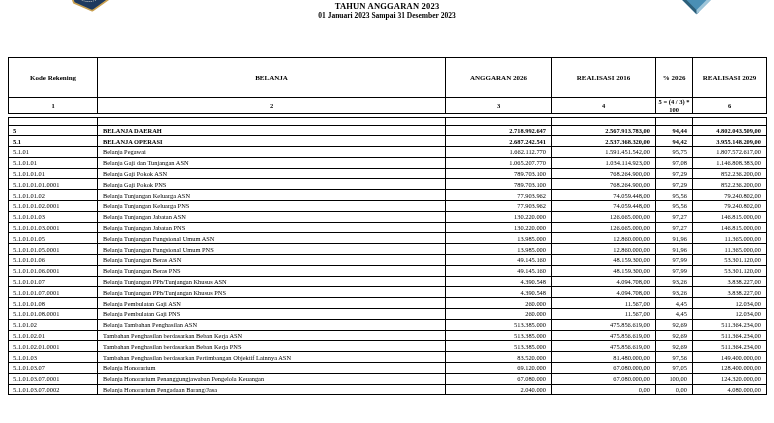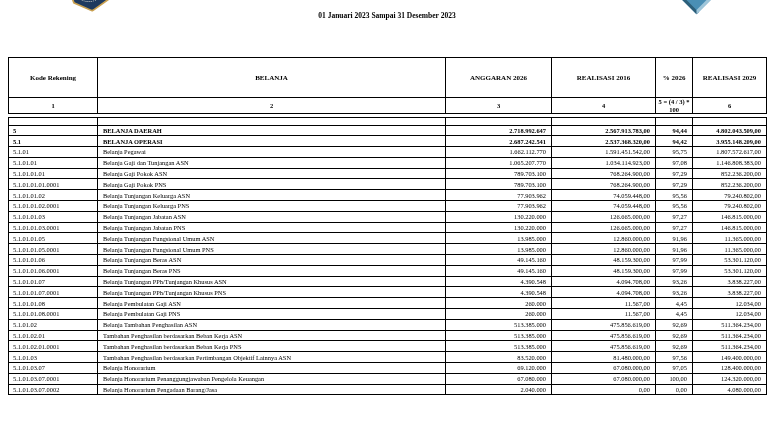--- a/index.html
+++ b/index.html
@@ -2,21 +2,21 @@
 <html><head>
 <meta charset="utf-8">
 <style>
   * { margin:0; padding:0; box-sizing:border-box; }
   html,body { width:774px; height:423px; background:#fff; overflow:hidden; position:relative;
               font-family:"Liberation Serif", serif; color:#000; }
 
   
   .page-header { position:absolute; top:0; left:0; width:774px; text-align:center; }
   .title-line1 { font-size:8.5px; font-weight:bold; letter-spacing:.2px; padding-top:1px; }
-  .title-line2 { font-size:7.5px; font-weight:bold; margin-top:11px; }
+  .title-line2 { font-size:7.5px; font-weight:bold; }
 
   
   .emblem-left { position:absolute; left:66px; top:-35px; width:48px; height:47px;
                  background:#c9a050; transform:rotate(-6deg);
                  clip-path:polygon(8% 0, 92% 0, 100% 30%, 88% 78%, 50% 100%, 12% 78%, 0 30%); }
   .emblem-left .inner { position:absolute; inset:2px; background:#1e3a5f;
                  clip-path:polygon(8% 0, 92% 0, 100% 30%, 88% 78%, 50% 100%, 12% 78%, 0 30%); }
   .emblem-left .ring { position:absolute; left:7px; top:5px; width:32px; height:32px;
                  border-radius:50%; border:1px dotted #e8e4d8; }
 
@@ -40,20 +40,21 @@
   .data-table .erow td { height:7.5px; }
   td.c-kode   { padding-left:4px; text-align:left; }
   td.c-uraian { padding-left:5px; text-align:left; }
   td.c-num    { padding-right:5px; text-align:right; }
   tr.bold td  { font-weight:bold; border-top-width:1.6px; border-bottom-width:1.6px; }
 </style>
 </head>
 <body>
 
 <div class="page-header">
+  <div class="title-line1">TAHUN ANGGARAN 2023</div>
   <div class="title-line2">01 Januari 2023 Sampai 31 Desember 2023</div>
 </div>
 
 <div class="emblem-left">
   <div class="inner"></div>
   <div class="ring"></div>
 </div>
 <div class="logo-right"></div>
 
 <div class="tbl-wrap">

